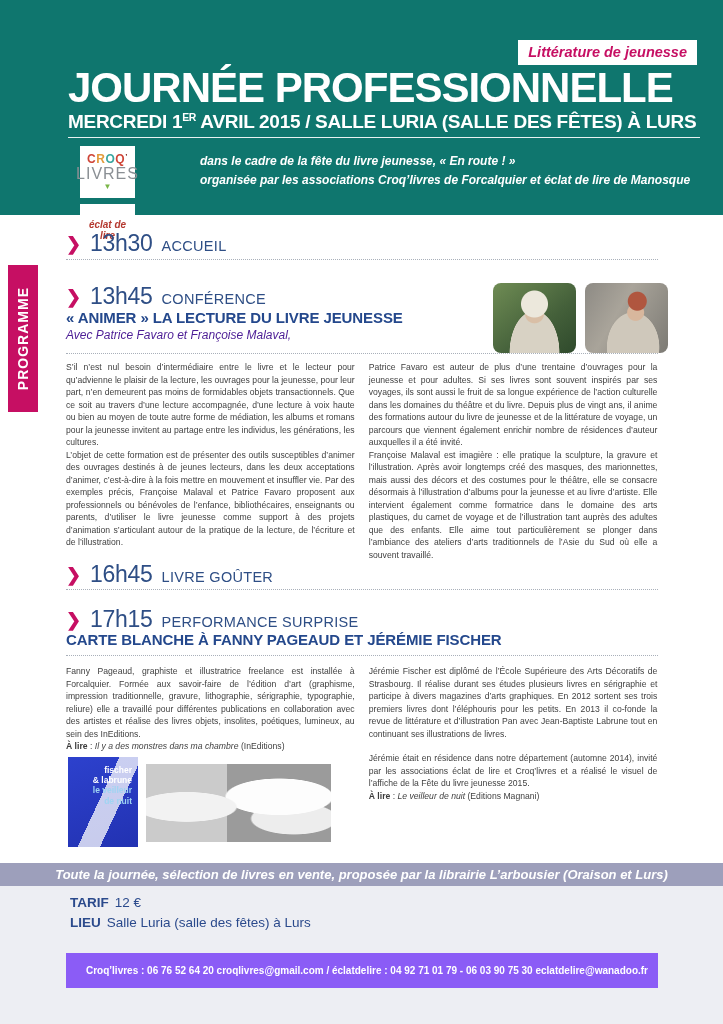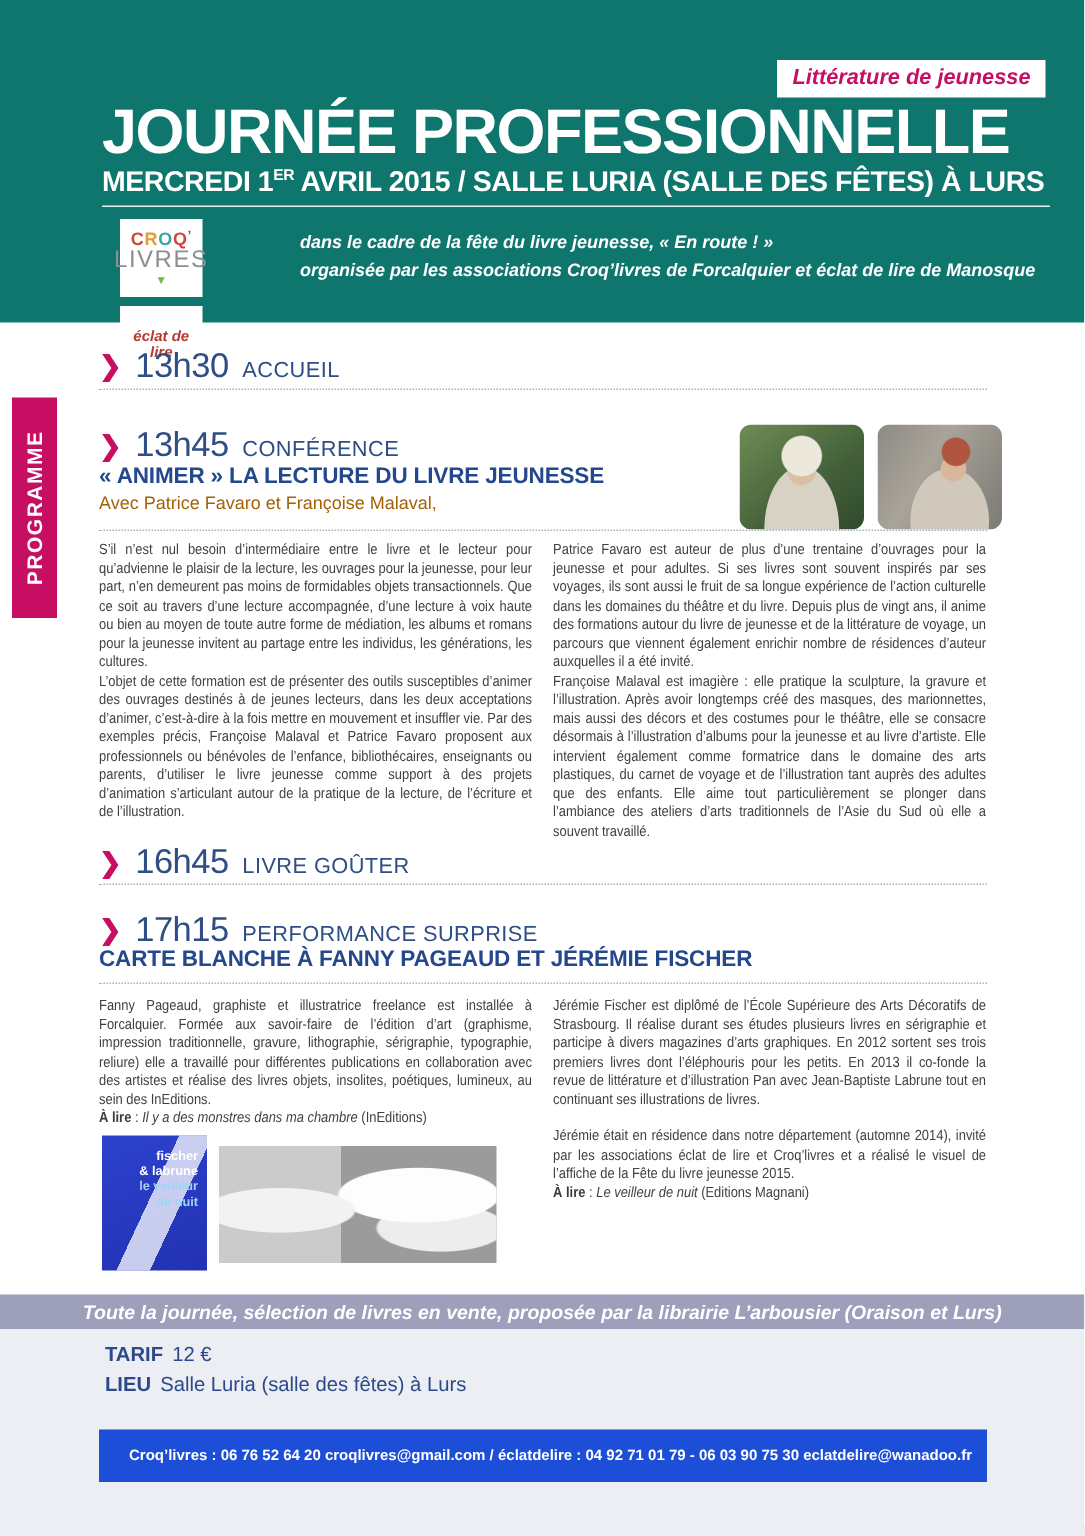--- a/index.html
+++ b/index.html
@@ -45,21 +45,21 @@
     writing-mode:vertical-rl; transform:rotate(180deg);
     color:#ffffff; font-weight:700; font-size:14px; letter-spacing:1px;
   }
 
   
   .trow { position:absolute; left:66px; display:flex; align-items:baseline; gap:9px; }
   .chev { color:#c60f63; font-weight:700; font-size:18px; position:relative; top:-1px; }
   .time { color:#2e4e85; font-size:23px; letter-spacing:-0.3px; }
   .cat  { color:#2e4e85; font-size:14.5px; letter-spacing:0.3px; }
   .sec-title { position:absolute; left:66px; color:#24488c; font-weight:700; font-size:15px; letter-spacing:-0.1px; }
-  .speakers { position:absolute; left:66px; color:#a16207; font-size:12px; }
+  .speakers { position:absolute; left:66px; color:#4c1d95; font-style:italic; font-size:12px; }
   .dotted { position:absolute; left:66px; width:592px; border-top:1px dotted #a9b0ba; }
 
   
   .photo { position:absolute; top:283px; width:83px; height:70px; border-radius:8px; }
   .photo-1 { left:493px;
     background:
       radial-gradient(circle at 50% 30%, #ece8dc 0 13px, rgba(0,0,0,0) 14px),
       radial-gradient(circle at 50% 44%, #d9bfa6 0 9px, rgba(0,0,0,0) 10px),
       radial-gradient(ellipse at 50% 100%, #d8d2c4 0 42%, rgba(0,0,0,0) 43%),
       linear-gradient(140deg, #6f8c54, #44603a 60%, #2f4a2c);
@@ -108,21 +108,21 @@
   .sale-banner {
     position:absolute; left:0; top:863px; width:723px; height:23px; background:#9d9fbb;
     display:flex; align-items:center; justify-content:center;
   }
   .sale-banner span { color:#ffffff; font-weight:700; font-style:italic; font-size:13px; white-space:nowrap; }
   .info { position:absolute; left:70px; top:893px; color:#2b4a8c; font-size:13.5px; line-height:1.5; }
   .info .open { font-weight:700; font-style:italic; }
   .info .lbl { font-weight:700;margin-top:48px; }
   .info .val { margin-left:6px; }
   .contact-banner {
-    position:absolute; left:66px; top:953px; width:592px; height:35px; background:#1d4ed8;
+    position:absolute; left:66px; top:953px; width:592px; height:35px; background:#8b5cf6;
     display:flex; align-items:center; justify-content:center;padding-left:10px;
   }
   .contact-banner span { color:#ffffff; font-weight:700; font-size:10px; white-space:nowrap; }
 </style>
 </head>
 <body>
 
 <div class="page">
 
   <header class="hdr">

